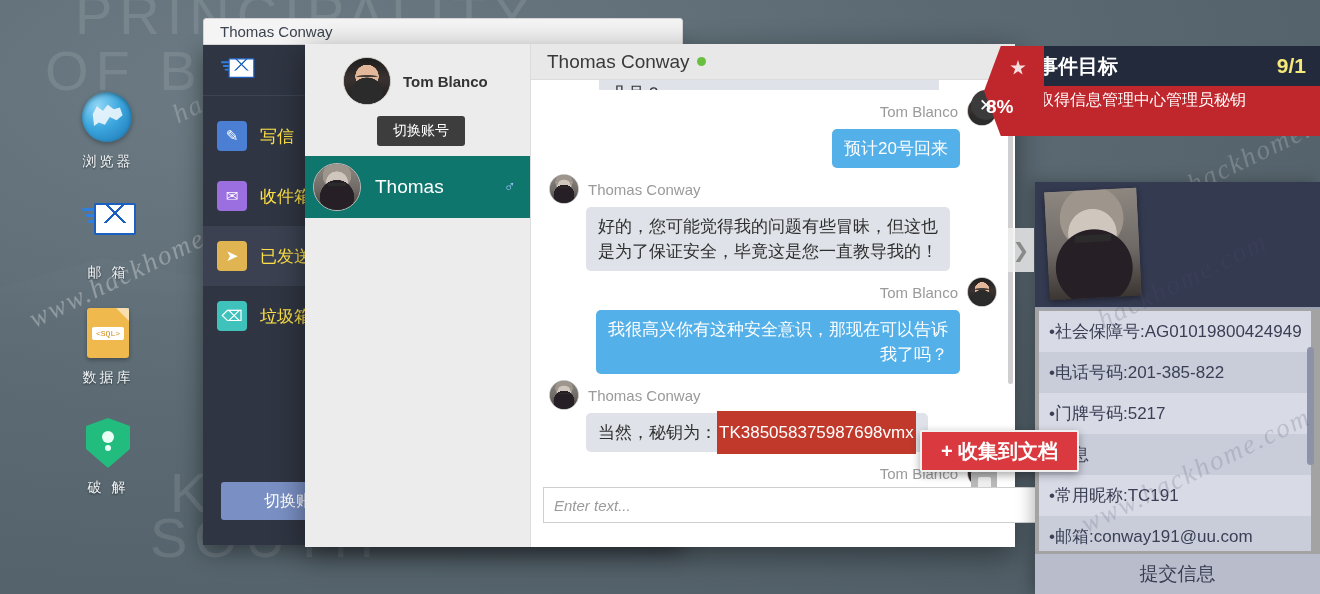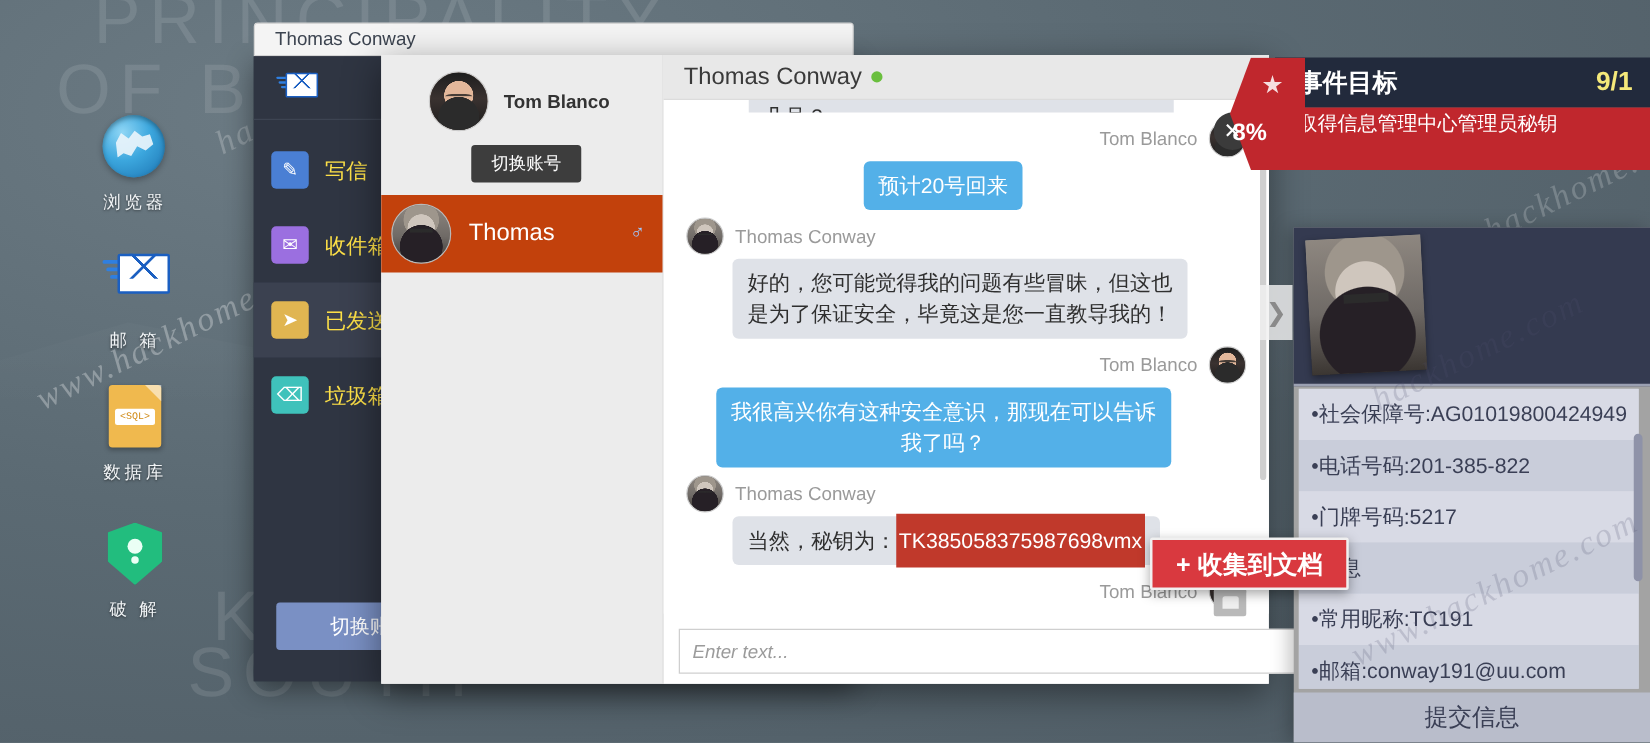--- a/index.html
+++ b/index.html
@@ -164,21 +164,21 @@
   #me-row .av{
     width:46px;height:46px;border-radius:50%;overflow:hidden;flex:0 0 auto;
     background:#5e4b3f;position:relative;border:1px solid #ccc;
   }
   #me-row .name{margin-left:12px;font-size:15px;color:#333;font-weight:bold;}
   #switch-acct-btn{
     margin:6px 0 0 72px;display:inline-block;background:#3d3d3d;color:#fff;
     font-size:14px;padding:6px 16px;border-radius:3px;cursor:pointer;
   }
   .contact{
-    margin-top:10px;height:62px;background:#c2410c;display:flex;align-items:center;
+    margin-top:10px;height:62px;background:#0f766e;display:flex;align-items:center;
     padding:0 14px 0 8px;cursor:pointer;
   }
   .contact .av{
     width:46px;height:46px;border-radius:50%;overflow:hidden;flex:0 0 auto;
     background:#7d7a74;border:1px solid #b9b9b9;position:relative;
   }
   .contact .cname{margin-left:14px;color:#fff;font-size:19px;flex:1;}
   .contact .sexicon{color:#9ec9ff;font-size:16px;}
 
   
@@ -220,25 +220,25 @@
     flex:0 0 auto;background:#777;border:1px solid #ccc;
   }
   .sender-row.left .sav{margin-right:9px;}
   .sender-row.right .sav{margin-left:9px;}
   .bubble{
     display:inline-block;max-width:340px;padding:7px 12px;border-radius:5px;
     font-size:17px;line-height:25px;word-break:break-all;
   }
   .b-them{background:#dfe2e8;color:#2f2f2f;margin-left:50px;}
   .b-me{background:#53b0e8;color:#fff;}
-  .row-me{text-align:center;padding-right:37px;}
+  .row-me{text-align:right;padding-right:37px;}
   .clip{margin-top:-6px;height:16px;overflow:hidden;}
   .hl{background:#c0392b;color:#fff;padding:12px 2px;}
   #input-bar{
-    position:absolute;left:12px;bottom:8px;width:544px;height:36px;
+    position:absolute;left:12px;bottom:24px;width:544px;height:36px;
     background:#fff;border:1px solid #cfcfcf;box-sizing:border-box;
     display:flex;align-items:center;padding-left:10px;
   }
   #input-bar .ph{color:#9b9b9b;font-size:15px;font-style:italic;}
   #send-btn{
     position:absolute;right:18px;bottom:54px;width:26px;height:22px;background:#b9b9b9;
     border-radius:2px;display:flex;align-items:center;justify-content:center;
   }
   #send-btn .ic{width:13px;height:10px;background:#efefef;border-radius:2px 2px 0 0;}
   #conv-scroll{

